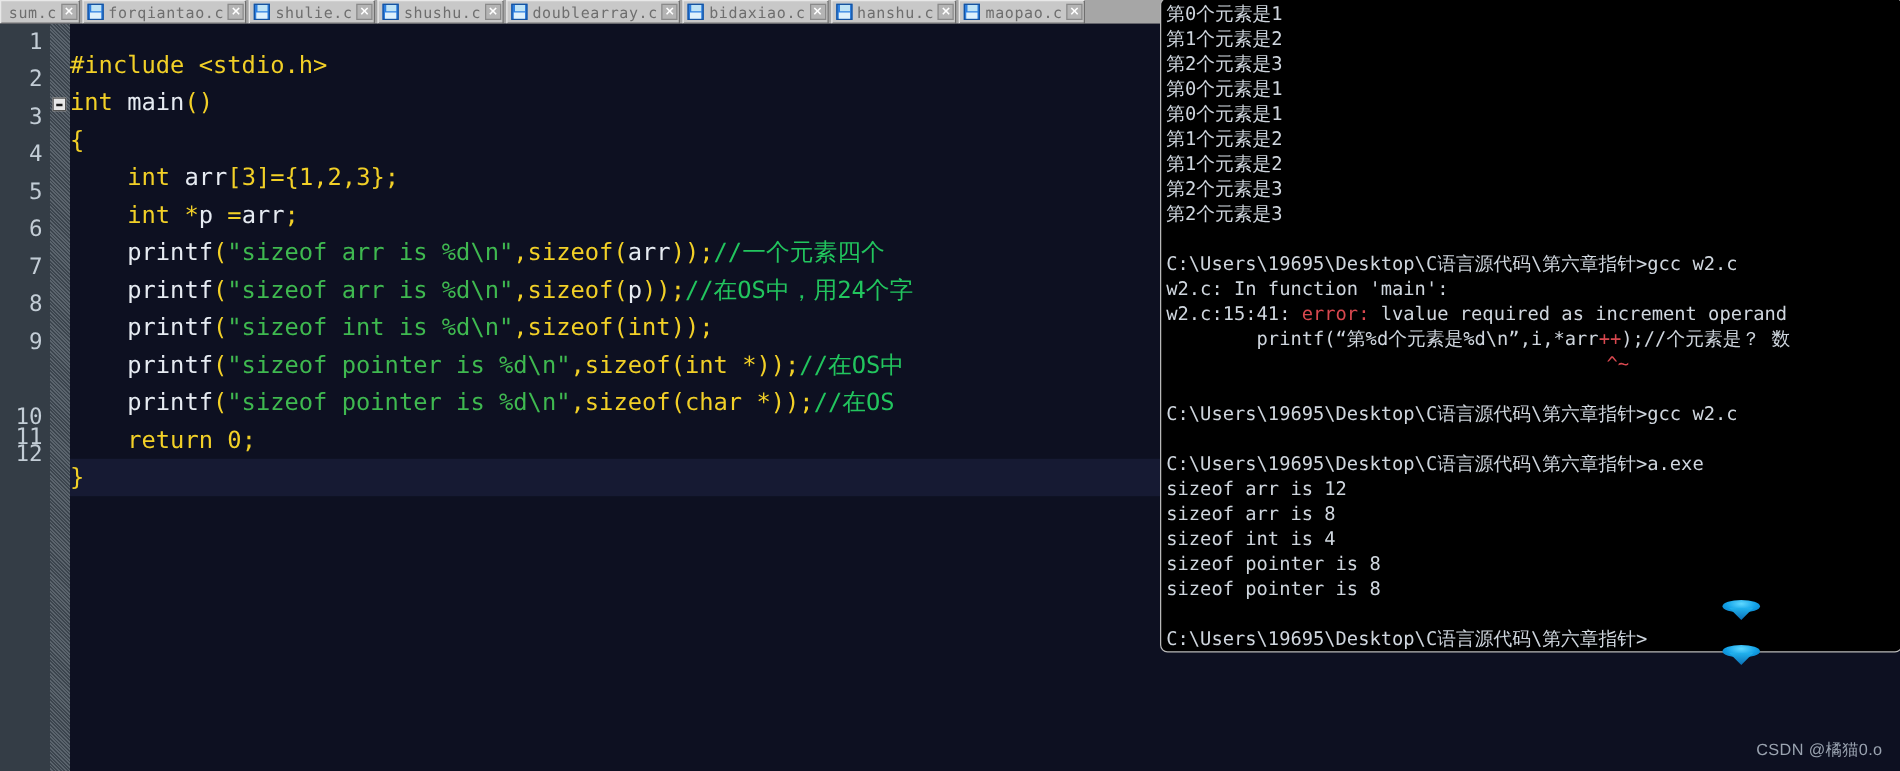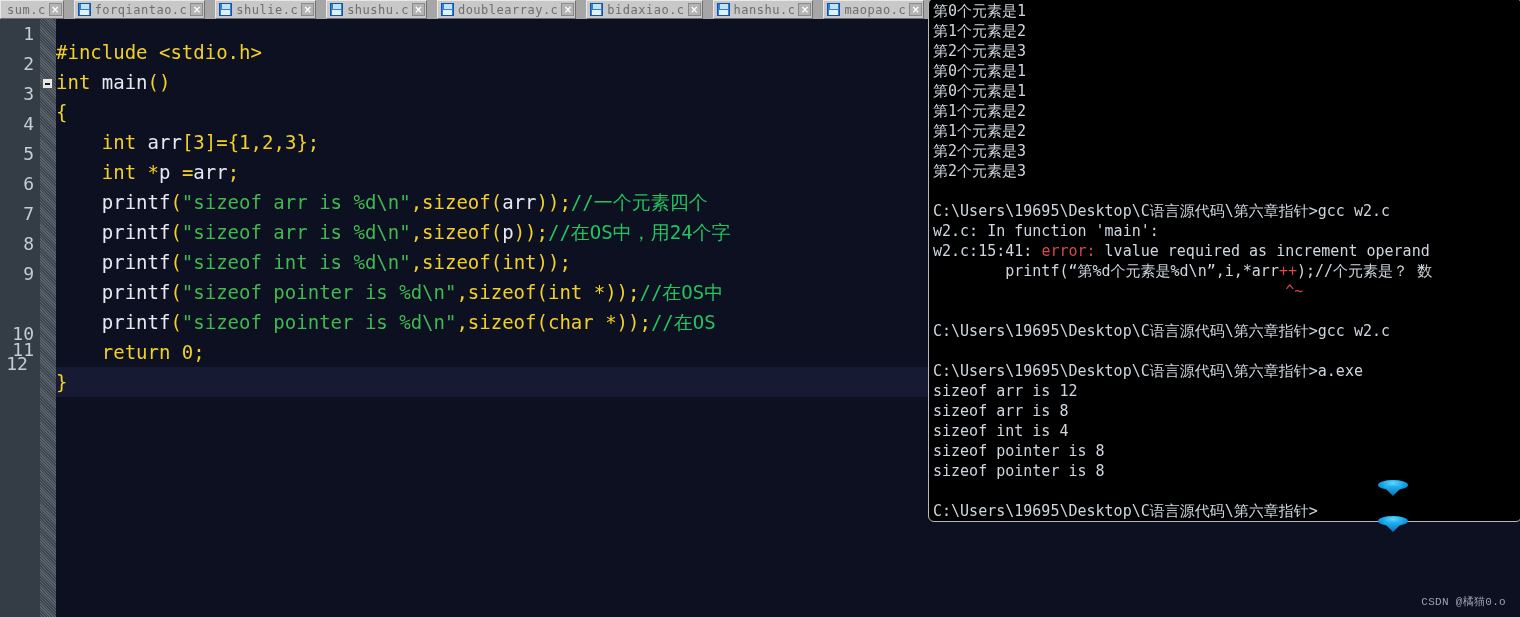--- a/index.html
+++ b/index.html
@@ -31,21 +31,21 @@
   .tab {
     display: flex;
     align-items: center;
     height: 19px;
     padding: 0 1px 0 3px;
     background: #c8c8c8;
     border-top: 1px solid #e8e8e8;
     border-left: 1px solid #e8e8e8;
     border-right: 1px solid #6f6f6f;
     border-bottom: 1px solid #6f6f6f;
-    margin-right: 10px;
+    margin-right: 2px;
     white-space: nowrap;
     flex: 0 0 auto;
   }
   .tab .tab-icon {
     width: 13px; height: 13px;
     margin-right: 4px;
     flex: 0 0 auto;
     position: relative;
     background: #2d7fe0;
     border: 1px solid #17539e;
@@ -206,22 +206,22 @@
     border-radius: 0 0 50% 50%;
     clip-path: polygon(0 0, 100% 0, 50% 100%);
   }
   #blob-a { left: 1378px; top: 480px; }
   #blob-b { left: 1378px; top: 516px; }
 
   
   #watermark {
     position: absolute;
     right: 14px; bottom: 8px;
-    font-family: Liberation Mono, monospace;
-    font-size: 11px;
+    font-family: Liberation Sans, sans-serif;
+    font-size: 13px;
     color: #9aa3b0;
     letter-spacing: 0.3px;
   }
 </style>
 </head>
 <body>
 
 <div id="app">
 
   <div id="tabbar">
@@ -272,21 +272,21 @@
         <div class="ln" style="top: 30px;">2</div>
         <div class="ln" style="top: 60px;">3</div>
         <div class="ln" style="top: 90px;">4</div>
         <div class="ln" style="top: 120px;">5</div>
         <div class="ln" style="top: 150px;">6</div>
         <div class="ln" style="top: 180px;">7</div>
         <div class="ln" style="top: 210px;">8</div>
         <div class="ln" style="top: 240px;">9</div>
         <div class="ln" style="top: 270px; margin-top: 30px;">10</div>
         <div class="ln" style="top: 300px; margin-top: 16px;">11</div>
-        <div class="ln" style="top: 330px; text-align: center;">12</div>
+        <div class="ln" style="top: 330px;">12</div>
       </div>
     <div id="foldstrip">
       <div class="fold-marker"></div>
     </div>
     <div class="code-area" id="code-area">
         <div class="line"><span class="kw">#include </span><span class="kw">&lt;stdio.h&gt;</span></div>
         <div class="line"><span class="kw">int</span><span class="plain"> </span><span class="white">main</span><span class="punc">()</span></div>
         <div class="line"><span class="punc">{</span></div>
         <div class="line"><span class="plain">    </span><span class="kw">int</span><span class="plain"> </span><span class="white">arr</span><span class="punc">[</span><span class="num">3</span><span class="punc">]={</span><span class="num">1</span><span class="punc">,</span><span class="num">2</span><span class="punc">,</span><span class="num">3</span><span class="punc">};</span></div>
         <div class="line"><span class="plain">    </span><span class="kw">int</span><span class="plain"> </span><span class="punc">*</span><span class="white">p </span><span class="punc">=</span><span class="white">arr</span><span class="punc">;</span></div>

